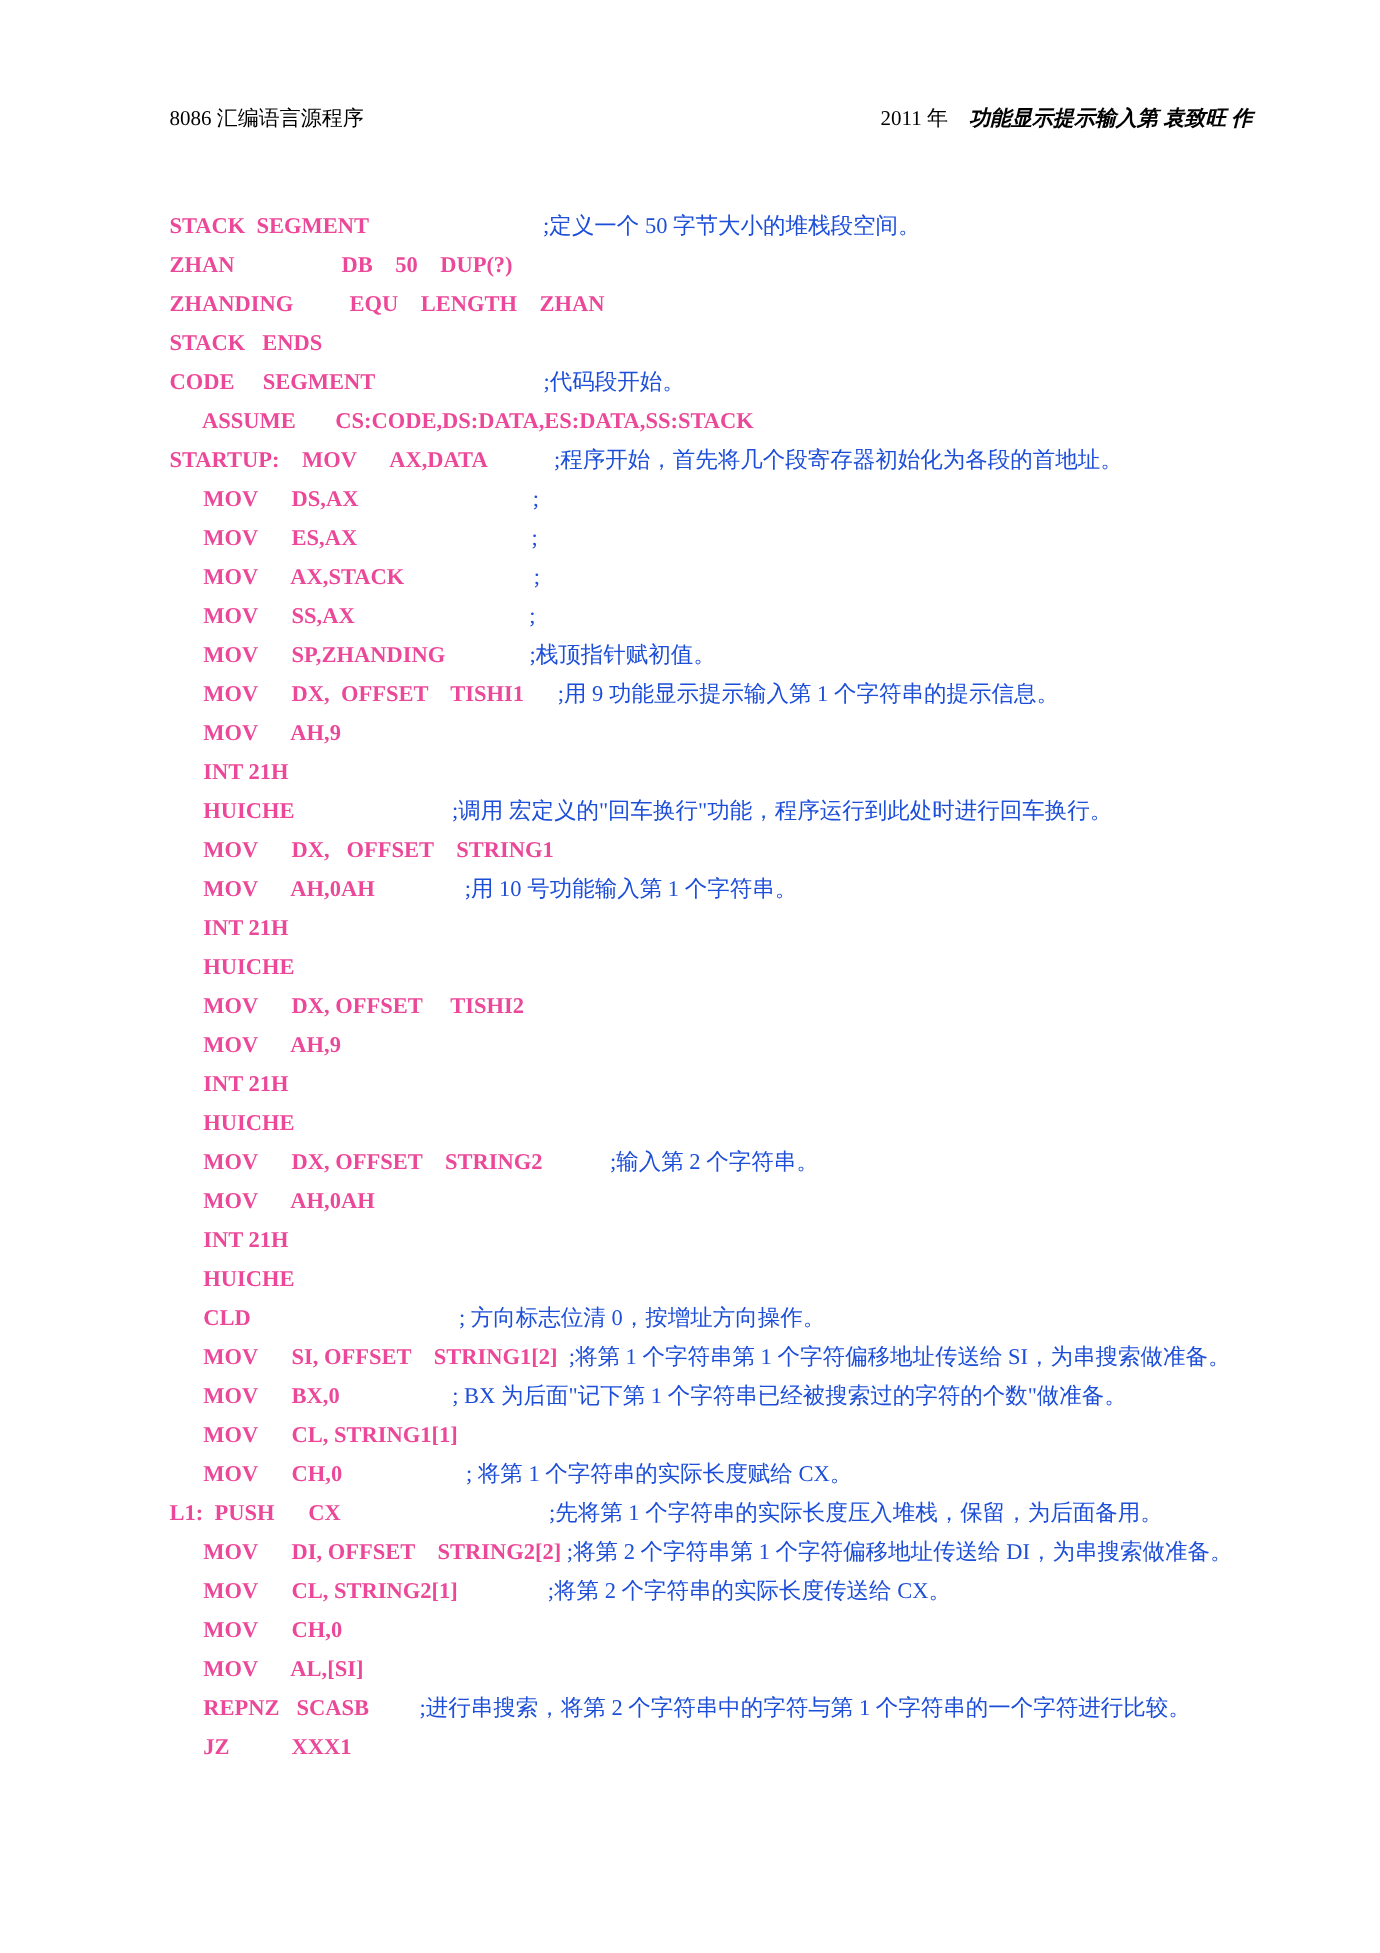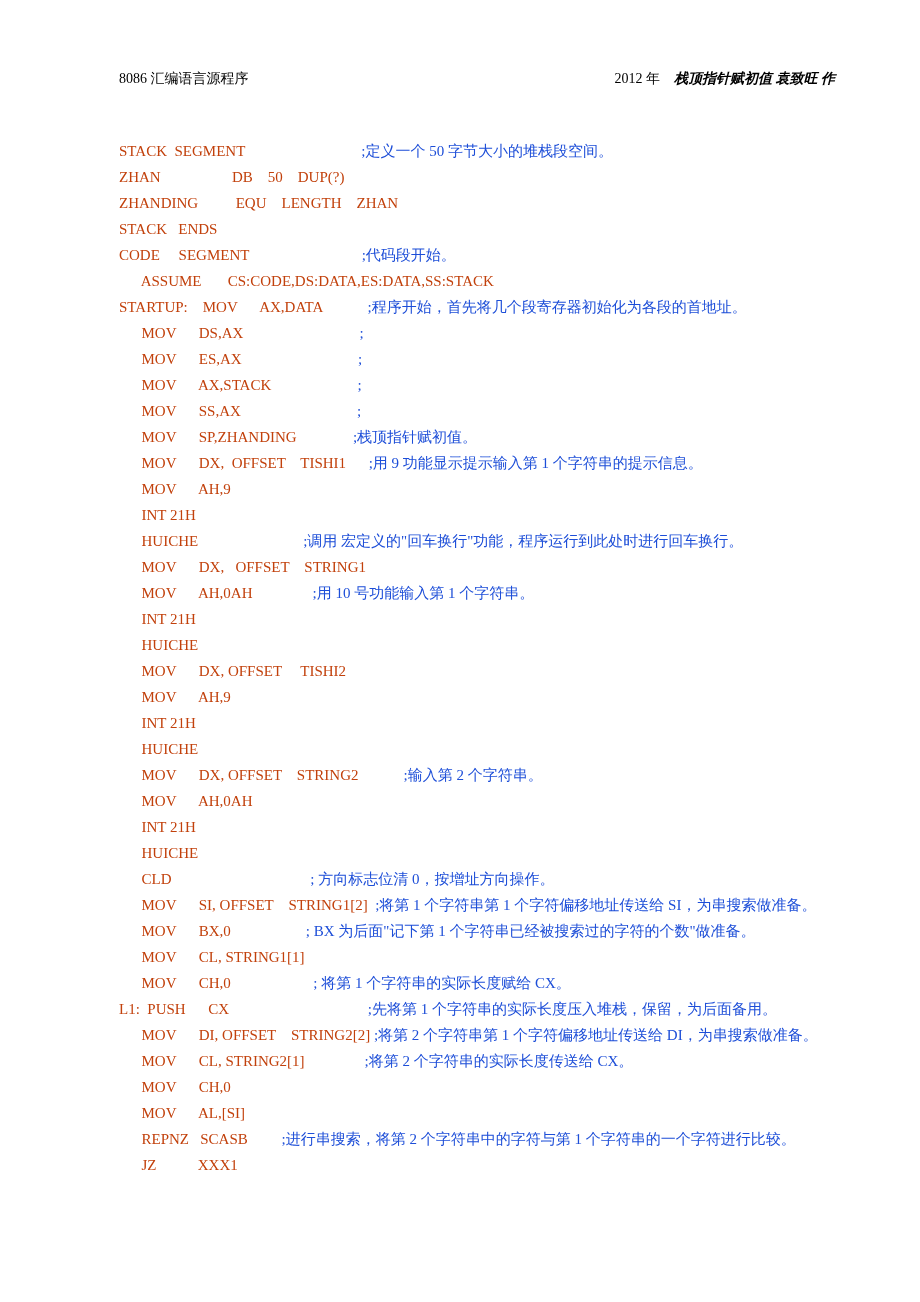--- a/index.html
+++ b/index.html
@@ -3,22 +3,23 @@
 <meta charset="utf-8">
 <style>
   body {
     margin: 0;
     padding: 0;
     background: #fff;
     font-family: "Times New Roman", "SimSun", serif;
     width: 920px;
   }
   .page {
-    padding: 70px 85px 60px 119px;
+    padding: 70px 85px 60px 85px;
     box-sizing: border-box;
+    margin-left: 28px;
   }
   .header {
     display: flex;
     justify-content: space-between;
     align-items: baseline;
     margin-bottom: 50px;
   }
   .header-left {
     font-size: 14px;
     color: #000;
@@ -42,29 +43,30 @@
     white-space: pre;
     font-family: "Times New Roman", "SimSun", serif;
   }
   .code-line {
     display: block;
   }
   .comment {
     color: #1d4ed8;
   }
   .black {
-    color: #c2410c;
+    color: #ec4899;
+    font-weight: bold;
   }
 </style>
 </head>
 <body>
 
 <div class="page">
   <div class="header">
     <span class="header-left">8086 汇编语言源程序</span>
     <span class="header-right">
-      <span class="year">2012 年</span>
+      <span class="year">2011 年</span>
       <span>&nbsp;&nbsp;</span>
-      <span class="org">栈顶指针赋初值    袁致旺    作</span>
+      <span class="org">功能显示提示输入第    袁致旺    作</span>
     </span>
   </div>
   <div class="code-block" id="code-container"><span class="code-line"><span class="black">STACK  SEGMENT                               </span><span class="comment">;定义一个 50 字节大小的堆栈段空间。</span></span><span class="code-line"><span class="black">ZHAN                   DB    50    DUP(?)</span></span><span class="code-line"><span class="black">ZHANDING          EQU    LENGTH    ZHAN</span></span><span class="code-line"><span class="black">STACK   ENDS</span></span><span class="code-line"><span class="black"></span></span><span class="code-line"><span class="black">CODE     SEGMENT                              </span><span class="comment">;代码段开始。</span></span><span class="code-line"><span class="black">      ASSUME       CS:CODE,DS:DATA,ES:DATA,SS:STACK</span></span><span class="code-line"><span class="black">STARTUP:    MOV      AX,DATA            </span><span class="comment">;程序开始，首先将几个段寄存器初始化为各段的首地址。</span></span><span class="code-line"><span class="black">      MOV      DS,AX                               </span><span class="comment">;</span></span><span class="code-line"><span class="black">      MOV      ES,AX                               </span><span class="comment">;</span></span><span class="code-line"><span class="black">      MOV      AX,STACK                       </span><span class="comment">;</span></span><span class="code-line"><span class="black">      MOV      SS,AX                               </span><span class="comment">;</span></span><span class="code-line"><span class="black">      MOV      SP,ZHANDING               </span><span class="comment">;栈顶指针赋初值。</span></span><span class="code-line"><span class="black"></span></span><span class="code-line"><span class="black">      MOV      DX,  OFFSET    TISHI1      </span><span class="comment">;用 9 功能显示提示输入第 1 个字符串的提示信息。</span></span><span class="code-line"><span class="black">      MOV      AH,9</span></span><span class="code-line"><span class="black">      INT 21H</span></span><span class="code-line"><span class="black">      HUICHE                            </span><span class="comment">;调用 宏定义的"回车换行"功能，程序运行到此处时进行回车换行。</span></span><span class="code-line"><span class="black">      MOV      DX,   OFFSET    STRING1</span></span><span class="code-line"><span class="black">      MOV      AH,0AH                </span><span class="comment">;用 10 号功能输入第 1 个字符串。</span></span><span class="code-line"><span class="black">      INT 21H</span></span><span class="code-line"><span class="black">      HUICHE</span></span><span class="code-line"><span class="black">      MOV      DX, OFFSET     TISHI2</span></span><span class="code-line"><span class="black">      MOV      AH,9</span></span><span class="code-line"><span class="black">      INT 21H</span></span><span class="code-line"><span class="black">      HUICHE</span></span><span class="code-line"><span class="black">      MOV      DX, OFFSET    STRING2            </span><span class="comment">;输入第 2 个字符串。</span></span><span class="code-line"><span class="black">      MOV      AH,0AH</span></span><span class="code-line"><span class="black">      INT 21H</span></span><span class="code-line"><span class="black">      HUICHE</span></span><span class="code-line"><span class="black">      CLD                                     </span><span class="comment">; 方向标志位清 0，按增址方向操作。</span></span><span class="code-line"><span class="black">      MOV      SI, OFFSET    STRING1[2]  </span><span class="comment">;将第 1 个字符串第 1 个字符偏移地址传送给 SI，为串搜索做准备。</span></span><span class="code-line"><span class="black">      MOV      BX,0                    </span><span class="comment">; BX 为后面"记下第 1 个字符串已经被搜索过的字符的个数"做准备。</span></span><span class="code-line"><span class="black">      MOV      CL, STRING1[1]</span></span><span class="code-line"><span class="black">      MOV      CH,0                      </span><span class="comment">; 将第 1 个字符串的实际长度赋给 CX。</span></span><span class="code-line"><span class="black"></span></span><span class="code-line"><span class="black">L1:  PUSH      CX                                     </span><span class="comment">;先将第 1 个字符串的实际长度压入堆栈，保留，为后面备用。</span></span><span class="code-line"><span class="black">      MOV      DI, OFFSET    STRING2[2] </span><span class="comment">;将第 2 个字符串第 1 个字符偏移地址传送给 DI，为串搜索做准备。</span></span><span class="code-line"><span class="black">      MOV      CL, STRING2[1]                </span><span class="comment">;将第 2 个字符串的实际长度传送给 CX。</span></span><span class="code-line"><span class="black">      MOV      CH,0</span></span><span class="code-line"><span class="black">      MOV      AL,[SI]</span></span><span class="code-line"><span class="black">      REPNZ   SCASB         </span><span class="comment">;进行串搜索，将第 2 个字符串中的字符与第 1 个字符串的一个字符进行比较。</span></span><span class="code-line"><span class="black">      JZ           XXX1</span></span></div>
 </div>
 
 </body></html>

